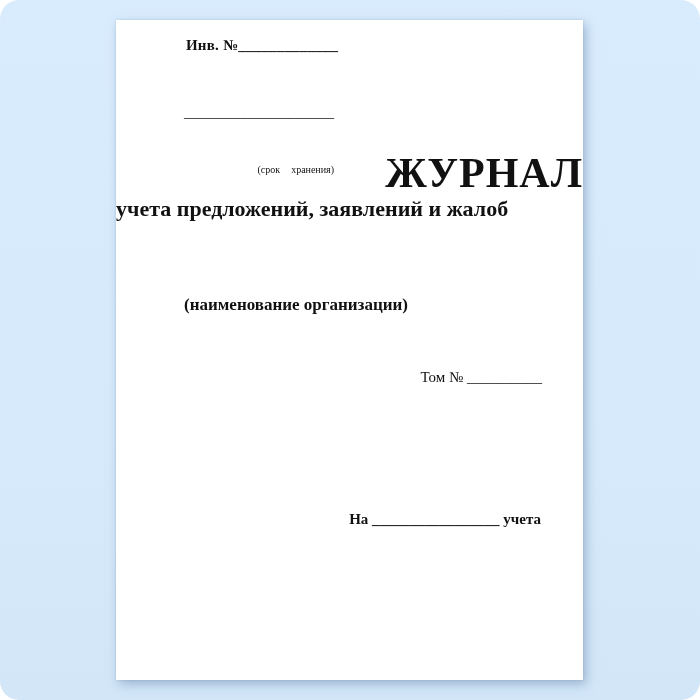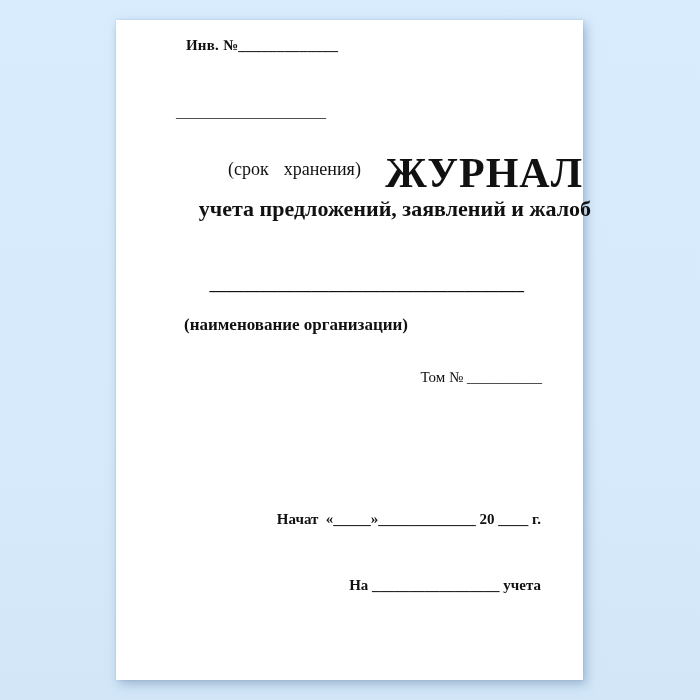--- a/index.html
+++ b/index.html
@@ -11,20 +11,21 @@
     height: 700px;
     overflow: hidden;
     font-family: "Liberation Serif", "DejaVu Serif", serif;
     color: #111;
   }
   .scene {
     position: relative;
     width: 700px;
     height: 700px;
     background: linear-gradient(180deg, #d9ecfd 0%, #d6eafb 60%, #d2e6f8 100%);
+    border-radius: 19px;
   }
   .page {
     position: absolute;
     left: 116px;
     top: 20px;
     width: 467px;
     height: 660px;
     background: #ffffff;
     box-shadow: 3px 4px 10px rgba(110, 140, 175, 0.55),
                 0 0 2px rgba(125, 150, 180, 0.35);
@@ -35,51 +36,51 @@
   .inv {
     position: absolute;
     left: 70px;
     top: 17px;
     font-size: 15px;
     font-weight: bold;
     letter-spacing: 0.2px;
   }
   .srok {
     position: absolute;
-    left: 60px;
+    left: 68px;
     top: 45px;
     font-size: 15px;
     line-height: 19px;
+    text-align: right;
   }
   .srok-caption {
-    font-size: 18px;
+    font-size: 10px;
     margin-left: 52px;
     word-spacing: 3px;
   }
   .title {
     position: absolute;
     left: 0;
     top: 130px;
     width: 100%;
     margin: 0;
     text-align: right;
     font-size: 42px;
     line-height: 1.1;
     font-weight: bold;
     letter-spacing: 1px;
   }
   .subtitle {
     position: absolute;
     left: 0;
     top: 176px;
     width: 100%;
-    text-align: right;
+    text-align: left;
     font-size: 22px;
     font-weight: bold;
-    padding-left: 8px;
   }
   .org {
     position: absolute;
     left: 68px;
     top: 235px;
     width: 316px;
     text-align: left;
     font-size: 17px;
     line-height: 20px;
     font-weight: bold;
@@ -121,26 +122,24 @@
     <div class="srok">
       <div>____________________</div>
       <div class="srok-caption">(срок  хранения)</div>
     </div>
 
     <h1 class="title">ЖУРНАЛ</h1>
 
     <div class="subtitle">учета предложений, заявлений и жалоб</div>
 
     <div class="org">
-      <span>_____________________________________</span>
       <span class="org-caption">(наименование организации)</span>
     </div>
 
     <div class="tom">Том № __________</div>
 
     <div class="dates">
-      <div class="row-started">Начат  «_____»_____________ 20 ____ г.</div>
       <div class="row-sheets">На _________________ учета</div>
       
     </div>
 
   </div>
 </div>
 
 </body></html>

